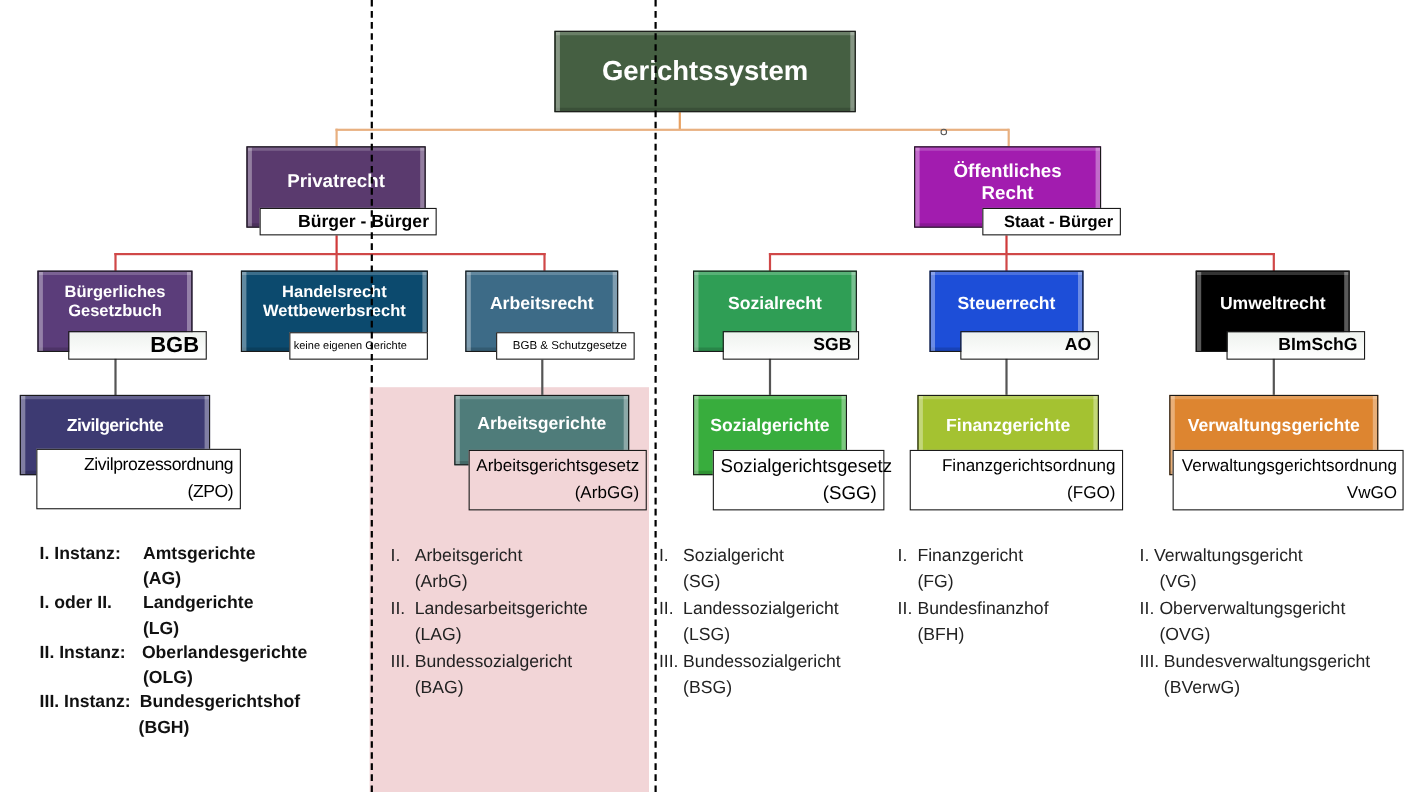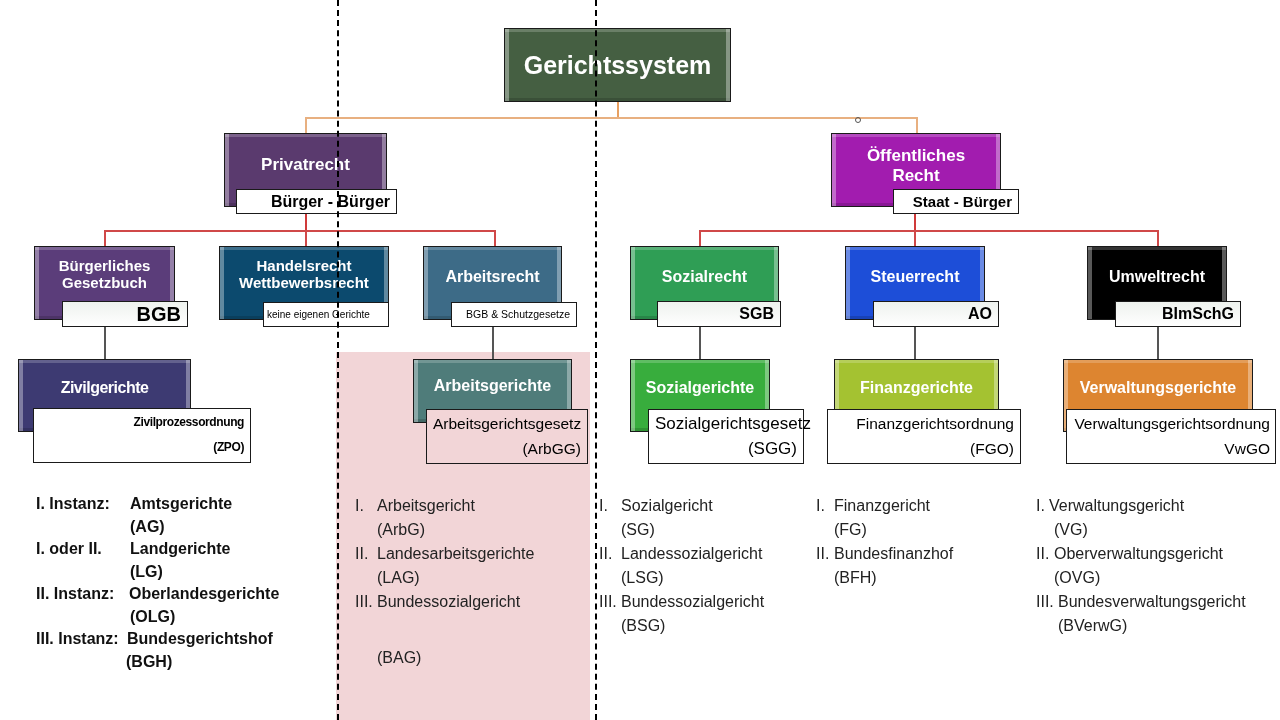--- a/index.html
+++ b/index.html
@@ -45,21 +45,21 @@
 <div class="line" style="left:699px;top:230px;width:2px;height:17px;background:#d04848;"></div>
 <div class="line" style="left:914px;top:230px;width:2px;height:17px;background:#d04848;"></div>
 <div class="line" style="left:1157px;top:230px;width:2px;height:17px;background:#d04848;"></div>
 
 <div class="line" style="left:104px;top:326px;width:2px;height:34px;background:#555;"></div>
 <div class="line" style="left:492px;top:326px;width:2px;height:33px;background:#555;"></div>
 <div class="line" style="left:699px;top:326px;width:2px;height:33px;background:#555;"></div>
 <div class="line" style="left:914px;top:326px;width:2px;height:33px;background:#555;"></div>
 <div class="line" style="left:1157px;top:326px;width:2px;height:33px;background:#555;"></div>
 
-<div class="node" style="left:504px;top:28px;width:227px;height:74px;background:#455f42;font-size:25px;">
+<div class="node" style="left:504px;top:28px;width:274px;height:74px;background:#455f42;font-size:25px;">
   <span>Gerichtssystem</span>
 </div>
 
 <div class="node" style="left:224px;top:133px;width:163px;height:74px;background:#5a3a6e;font-size:17px;padding-bottom:10px;">
   <span>Privatrecht</span>
 </div>
 <div class="sub" style="left:236px;top:189px;width:161px;height:25px;font-size:16px;font-weight:bold;line-height:23px;">
   <span>Bürger - Bürger</span>
 </div>
 
@@ -111,21 +111,21 @@
 <div class="node" style="left:1087px;top:246px;width:140px;height:74px;background:#000000;font-size:16px;padding-bottom:12px;">
   <span>Umweltrecht</span>
 </div>
 <div class="sub grad" style="left:1115px;top:301px;width:126px;height:26px;font-size:16px;font-weight:bold;line-height:24px;">
   <span>BImSchG</span>
 </div>
 
 <div class="node" style="left:18px;top:359px;width:173px;height:73px;background:#3d3a72;font-size:16px;padding-bottom:14px;letter-spacing:-0.5px;">
   <span>Zivilgerichte</span>
 </div>
-<div class="sub" style="left:33px;top:408px;width:218px;height:55px;font-size:12px;font-weight:bold;line-height:25px;padding-top:1px;letter-spacing:-0.4px;">
+<div class="sub" style="left:33px;top:408px;width:186px;height:55px;font-size:16px;font-weight:normal;line-height:25px;padding-top:1px;letter-spacing:-0.4px;">
   <span class="l">Zivilprozessordnung</span>
   <span class="l">(ZPO)</span>
 </div>
 
 <div class="node" style="left:413px;top:359px;width:159px;height:64px;background:#4f7c7a;font-size:16px;padding-bottom:10px;">
   <span>Arbeitsgerichte</span>
 </div>
 <div class="sub" style="left:426px;top:409px;width:162px;height:55px;font-size:15.5px;line-height:25px;background:#f2d5d7;padding-top:1px;">
   <span class="l">Arbeitsgerichtsgesetz</span>
   <span class="l">(ArbGG)</span>
@@ -165,21 +165,21 @@
   <div class="row"><span class="num" style="width:91px;">III. Instanz:</span><span>Bundesgerichtshof</span></div>
   <div class="row" style="padding-left:90px;"><span>(BGH)</span></div>
 </div>
 
 <div class="list" style="left:355px;top:494px;">
   <div class="row"><span class="num" style="width:22px;">I.</span><span>Arbeitsgericht</span></div>
   <div class="row" style="padding-left:22px;"><span>(ArbG)</span></div>
   <div class="row"><span class="num" style="width:22px;">II.</span><span>Landesarbeitsgerichte</span></div>
   <div class="row" style="padding-left:22px;"><span>(LAG)</span></div>
   <div class="row"><span class="num" style="width:22px;">III.</span><span>Bundessozialgericht</span></div>
-  <div class="row" style="padding-left:22px;margin-top:32px;"><span>(BAG)</span></div>
+  <div class="row" style="padding-left:22px;"><span>(BAG)</span></div>
 </div>
 
 <div class="list" style="left:599px;top:494px;">
   <div class="row"><span class="num" style="width:22px;">I.</span><span>Sozialgericht</span></div>
   <div class="row" style="padding-left:22px;"><span>(SG)</span></div>
   <div class="row"><span class="num" style="width:22px;">II.</span><span>Landessozialgericht</span></div>
   <div class="row" style="padding-left:22px;"><span>(LSG)</span></div>
   <div class="row"><span class="num" style="width:22px;">III.</span><span>Bundessozialgericht</span></div>
   <div class="row" style="padding-left:22px;"><span>(BSG)</span></div>
 </div>

